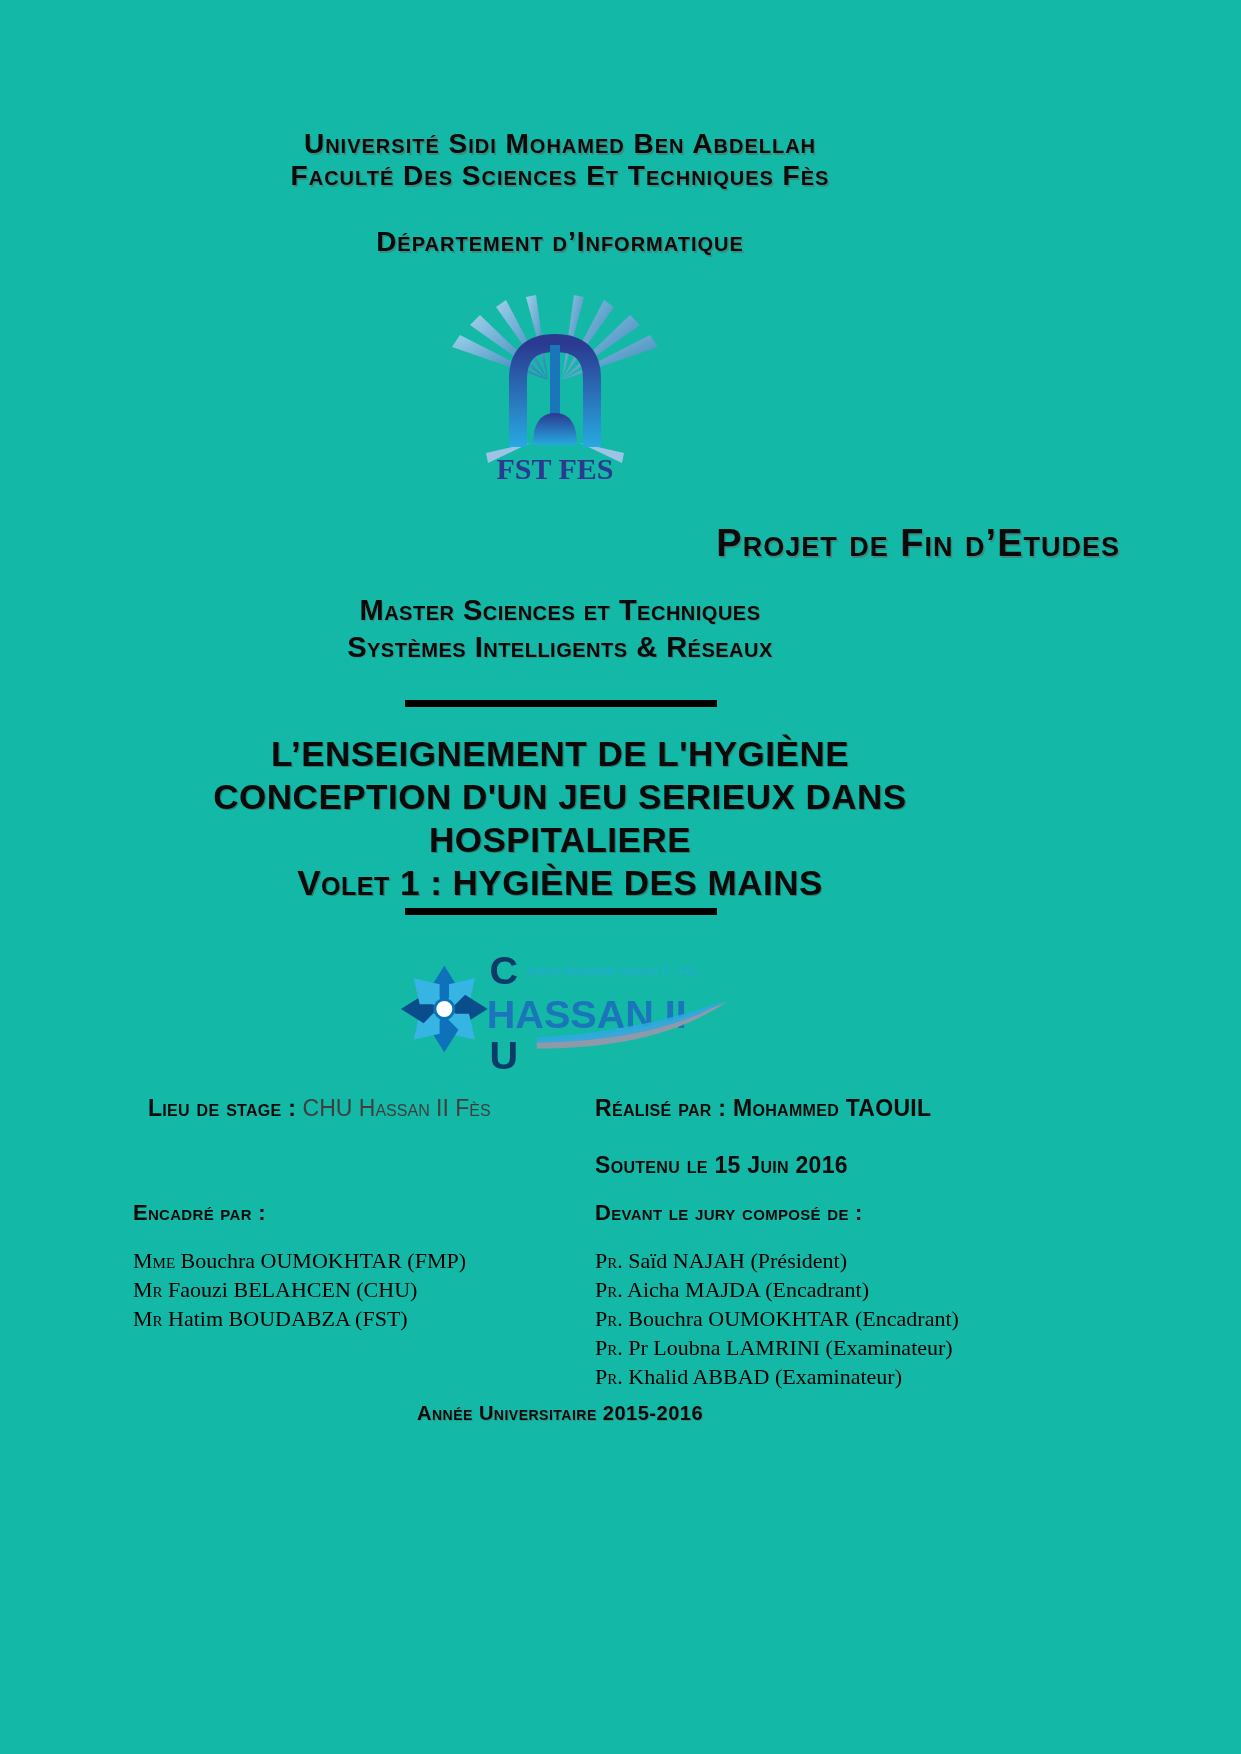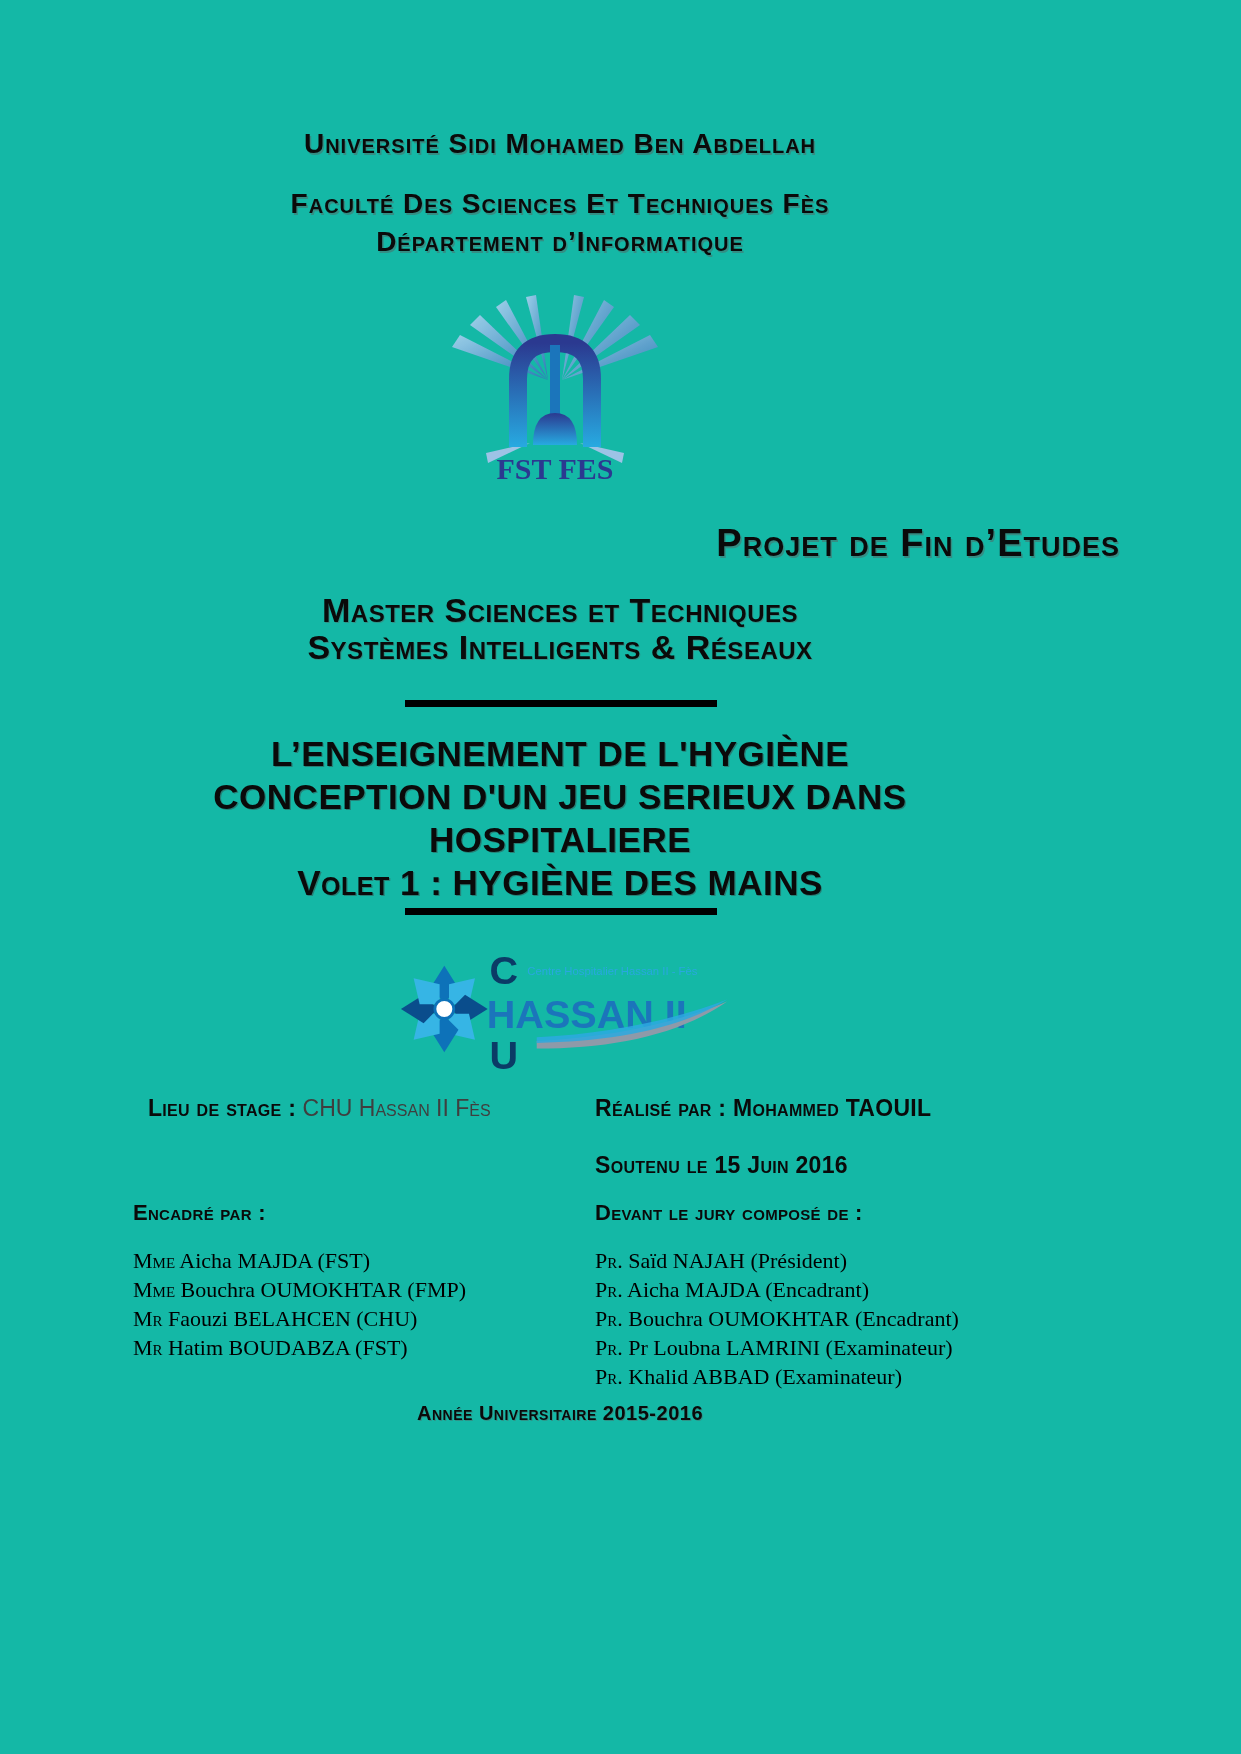--- a/index.html
+++ b/index.html
@@ -25,21 +25,21 @@
   .pfe-title {
     font-weight:bold;
     font-size:38px;
     letter-spacing:1px;
     font-variant:small-caps;
     text-shadow:1.5px 1.5px 0 rgba(90,90,90,0.45);
     text-align:right;
   }
   .master {
     font-weight:bold;
-    font-size:34px;
+    font-size:29px;
     line-height:37px;
     letter-spacing:0.5px;
     font-variant:small-caps;
     text-shadow:1px 1px 0 rgba(90,90,90,0.4);
   }
   .subject {
     font-weight:bold;
     font-size:35px;
     line-height:43px;
     letter-spacing:0.5px;
@@ -60,21 +60,21 @@
     font-variant:small-caps;
     text-shadow:1px 1px 0 rgba(90,90,90,0.4);
   }
 </style>
 </head>
 <body>
 
 <div class="page">
 
   <div class="center hdr" style="top:128px;">Université Sidi Mohamed Ben Abdellah</div>
-  <div class="center hdr" style="top:188px;">Faculté Des Sciences Et Techniques Fès</div>
+  <div class="center hdr" style="top:160px;">Faculté Des Sciences Et Techniques Fès</div>
   <div class="center hdr" style="top:226px;">Département d’Informatique</div>
 
   <div class="abs" style="left:430px; top:295px;">
     <svg viewBox="0 0 250 190" width="250" height="190">
       <defs>
         <linearGradient id="archg" x1="0" y1="0" x2="0" y2="1">
           <stop offset="0" stop-color="#2b3990"></stop>
           <stop offset="1" stop-color="#27aae1"></stop>
         </linearGradient>
         <linearGradient id="rayg" x1="0" y1="0" x2="1" y2="1">
@@ -142,21 +142,20 @@
     </svg>
   </div>
 
   <div class="abs" style="left:133px; top:1095px;margin-left:15px;">
     <span class="lbl">Lieu de stage :</span><span class="val"> CHU Hassan II Fès</span>
   </div>
 
   <div class="abs lbl-sm" style="left:133px; top:1200px;">Encadré par :</div>
 
   <div class="abs serif-list" style="left:133px; top:1246px;">
-    <div class="serif-line"><span class="sc-prefix">Mme</span><span> Aicha MAJDA (FST)</span></div>
     <div class="serif-line"><span class="sc-prefix">Mme</span><span> Bouchra OUMOKHTAR (FMP)</span></div>
     <div class="serif-line"><span class="sc-prefix">Mr</span><span> Faouzi BELAHCEN (CHU)</span></div>
     <div class="serif-line"><span class="sc-prefix">Mr</span><span> Hatim BOUDABZA  (FST)</span></div>
   </div>
 
   <div class="abs lbl" style="left:595px; top:1095px;">Réalisé par : Mohammed TAOUIL</div>
   <div class="abs lbl" style="left:595px; top:1152px;">Soutenu le 15 Juin 2016</div>
   <div class="abs lbl-sm" style="left:595px; top:1200px;">Devant le jury composé de :</div>
 
   <div class="abs serif-list" style="left:595px; top:1246px;">

